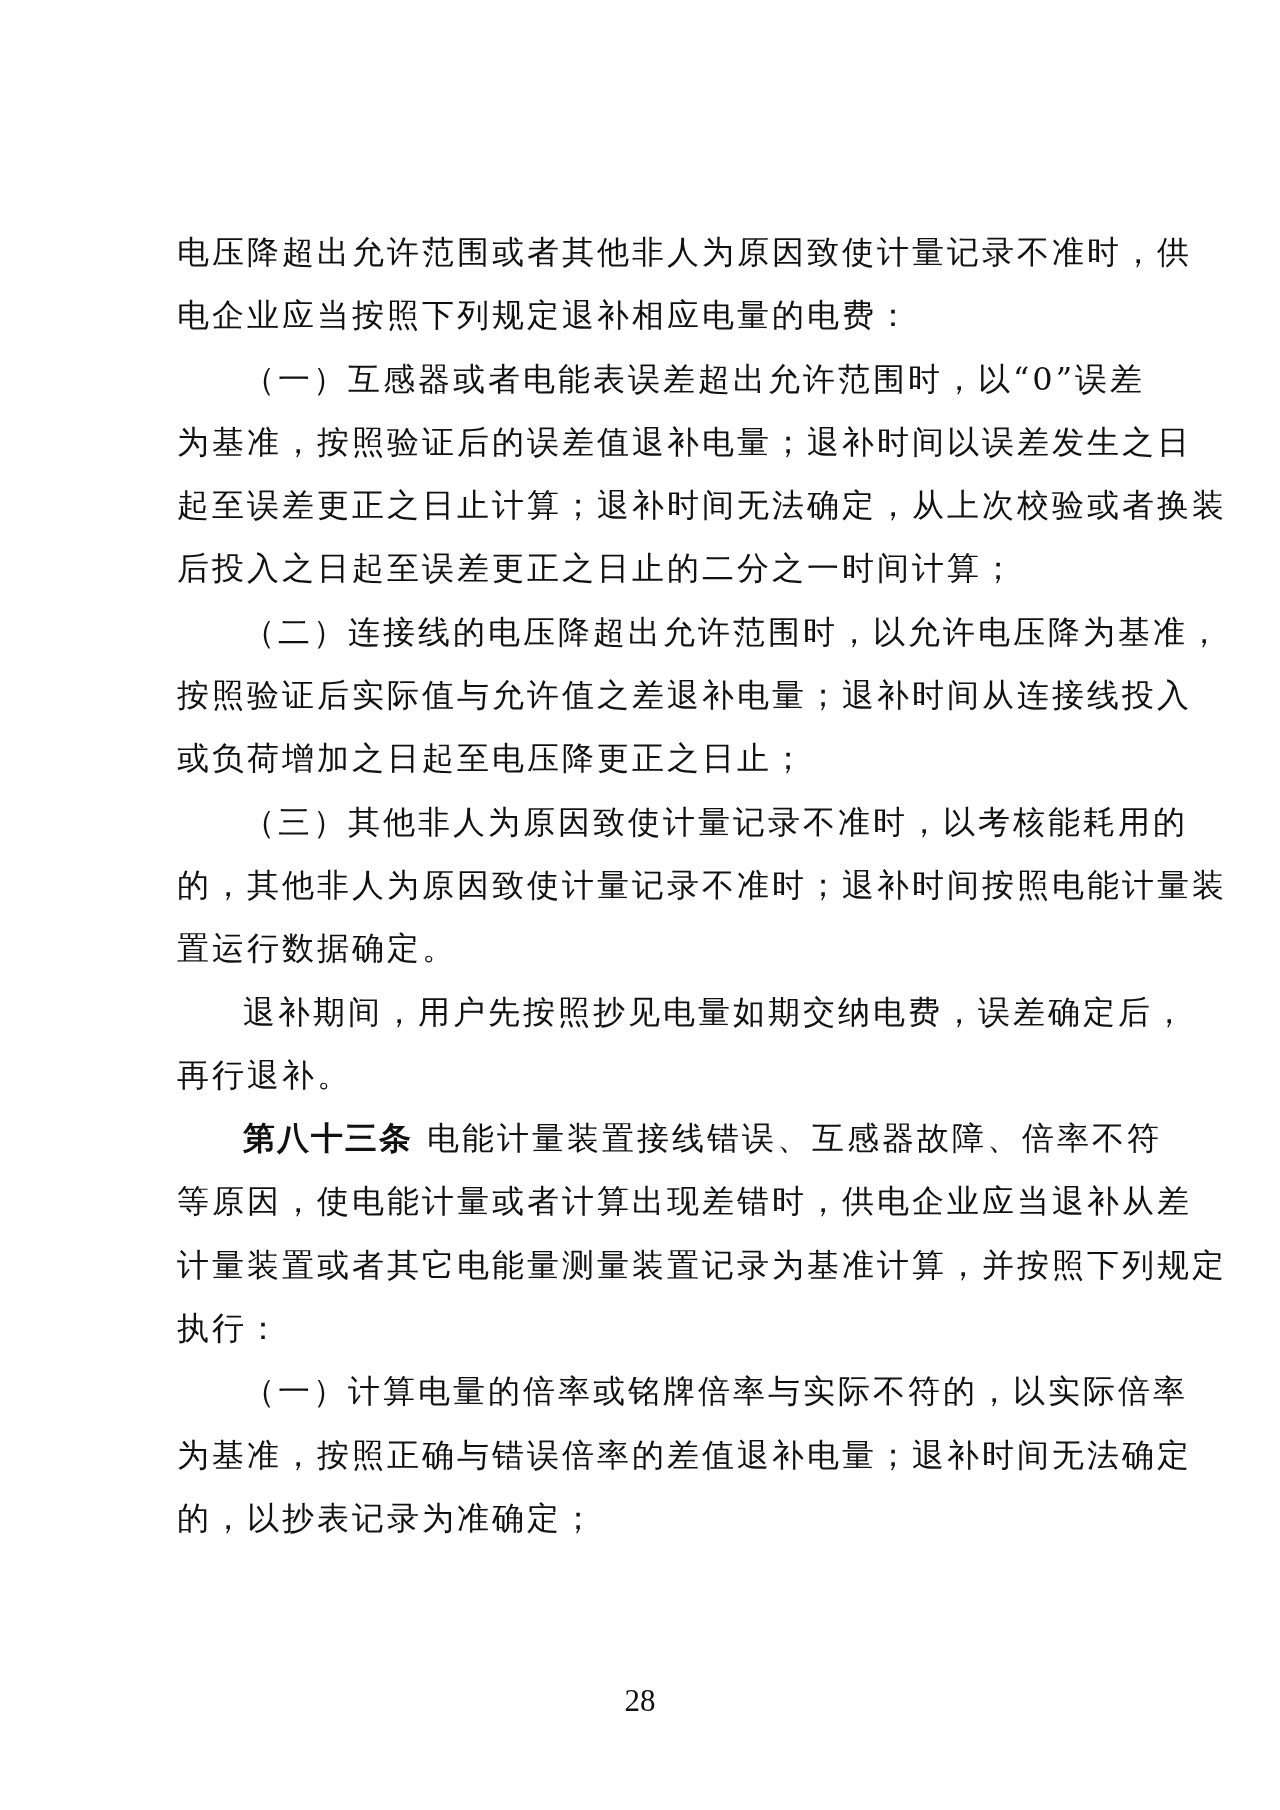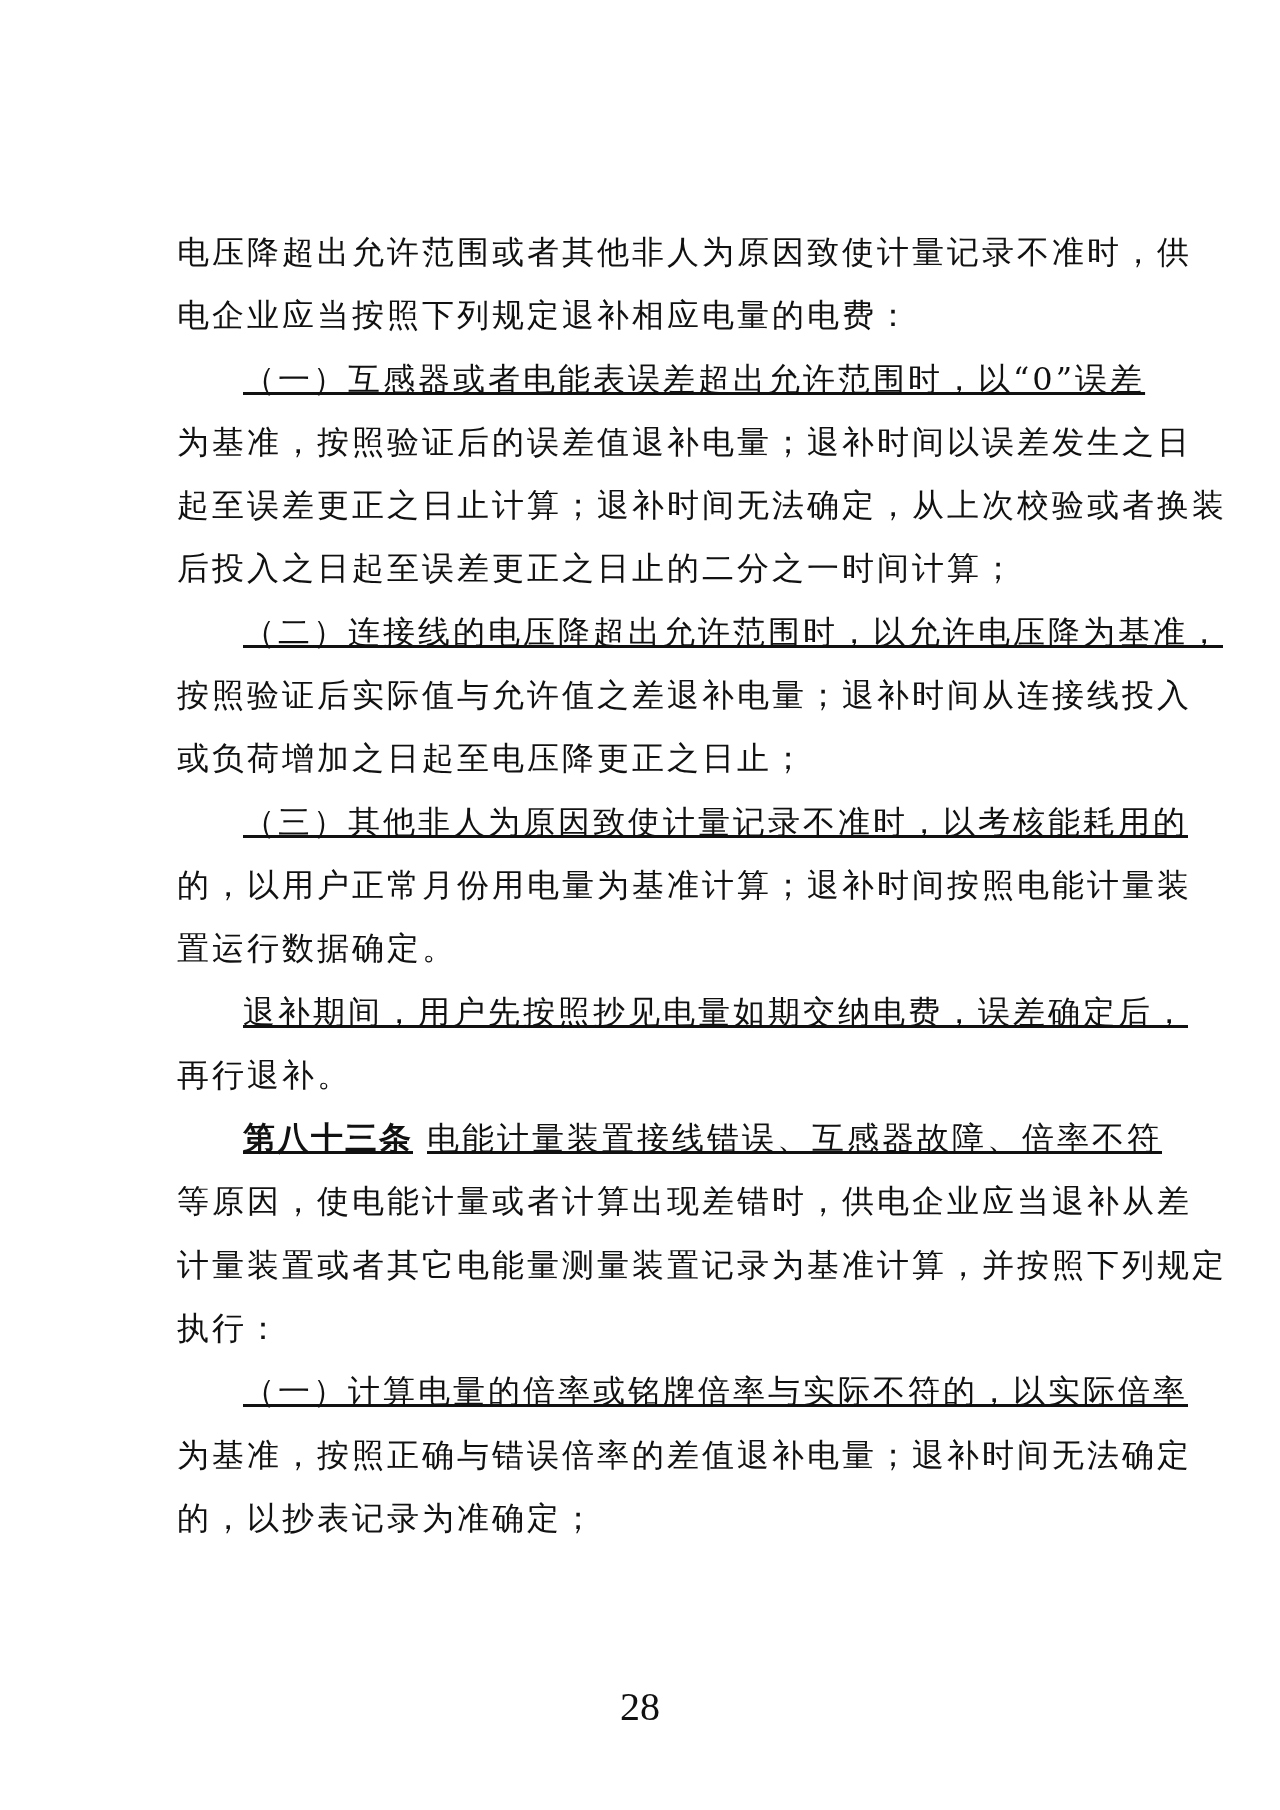--- a/index.html
+++ b/index.html
@@ -38,55 +38,54 @@
       white-space: nowrap;
       text-align: justify;
       text-align-last: justify;
       overflow: visible;
     }
     .line.last {
       text-align-last: left;
     }
     .line.indent {
       padding-left: 66px;
-      text-decoration: underline;
     }
     .article-head {
       font-family: "DejaVu Sans", "Liberation Sans", sans-serif;
       font-weight: bold;
       letter-spacing: 2px;
       margin-right: 14px;
     }
     .page-number {
       position: absolute;
       left: 0;
       width: 1280px;
       top: 1683px;
       text-align: center;
       font-family: "Liberation Serif", "DejaVu Serif", serif;
-      font-size: 40px;
+      font-size: 31px;
       color: #111111;
     }
   </style>
 </head>
 <body>
 
 <div class="page">
   <div class="text-block">
     <span class="line"><span>电压降超出允许范围或者其他非人为原因致使计量记录不准时，供</span></span>
     <span class="line last"><span>电企业应当按照下列规定退补相应电量的电费：</span></span>
     <span class="line indent"><span>（一）互感器或者电能表误差超出允许范围时，以“0”误差</span></span>
     <span class="line"><span>为基准，按照验证后的误差值退补电量；退补时间以误差发生之日</span></span>
     <span class="line"><span>起至误差更正之日止计算；退补时间无法确定，从上次校验或者换装</span></span>
     <span class="line last"><span>后投入之日起至误差更正之日止的二分之一时间计算；</span></span>
     <span class="line indent"><span>（二）连接线的电压降超出允许范围时，以允许电压降为基准，</span></span>
     <span class="line"><span>按照验证后实际值与允许值之差退补电量；退补时间从连接线投入</span></span>
     <span class="line last"><span>或负荷增加之日起至电压降更正之日止；</span></span>
     <span class="line indent"><span>（三）其他非人为原因致使计量记录不准时，以考核能耗用的</span></span>
-    <span class="line"><span>的，以用户正常月份用电量为基准计算；退补时间按照电能计量装</span></span>
+    <span class="line"><span>的，其他非人为原因致使计量记录不准时；退补时间按照电能计量装</span></span>
     <span class="line last"><span>置运行数据确定。</span></span>
     <span class="line indent"><span>退补期间，用户先按照抄见电量如期交纳电费，误差确定后，</span></span>
     <span class="line last"><span>再行退补。</span></span>
     <span class="line indent"><span class="article-head">第八十三条</span><span>电能计量装置接线错误、互感器故障、倍率不符</span></span>
     <span class="line"><span>等原因，使电能计量或者计算出现差错时，供电企业应当退补从差</span></span>
     <span class="line"><span>计量装置或者其它电能量测量装置记录为基准计算，并按照下列规定</span></span>
     <span class="line last"><span>执行：</span></span>
     <span class="line indent"><span>（一）计算电量的倍率或铭牌倍率与实际不符的，以实际倍率</span></span>
     <span class="line"><span>为基准，按照正确与错误倍率的差值退补电量；退补时间无法确定</span></span>
     <span class="line last"><span>的，以抄表记录为准确定；</span></span>

